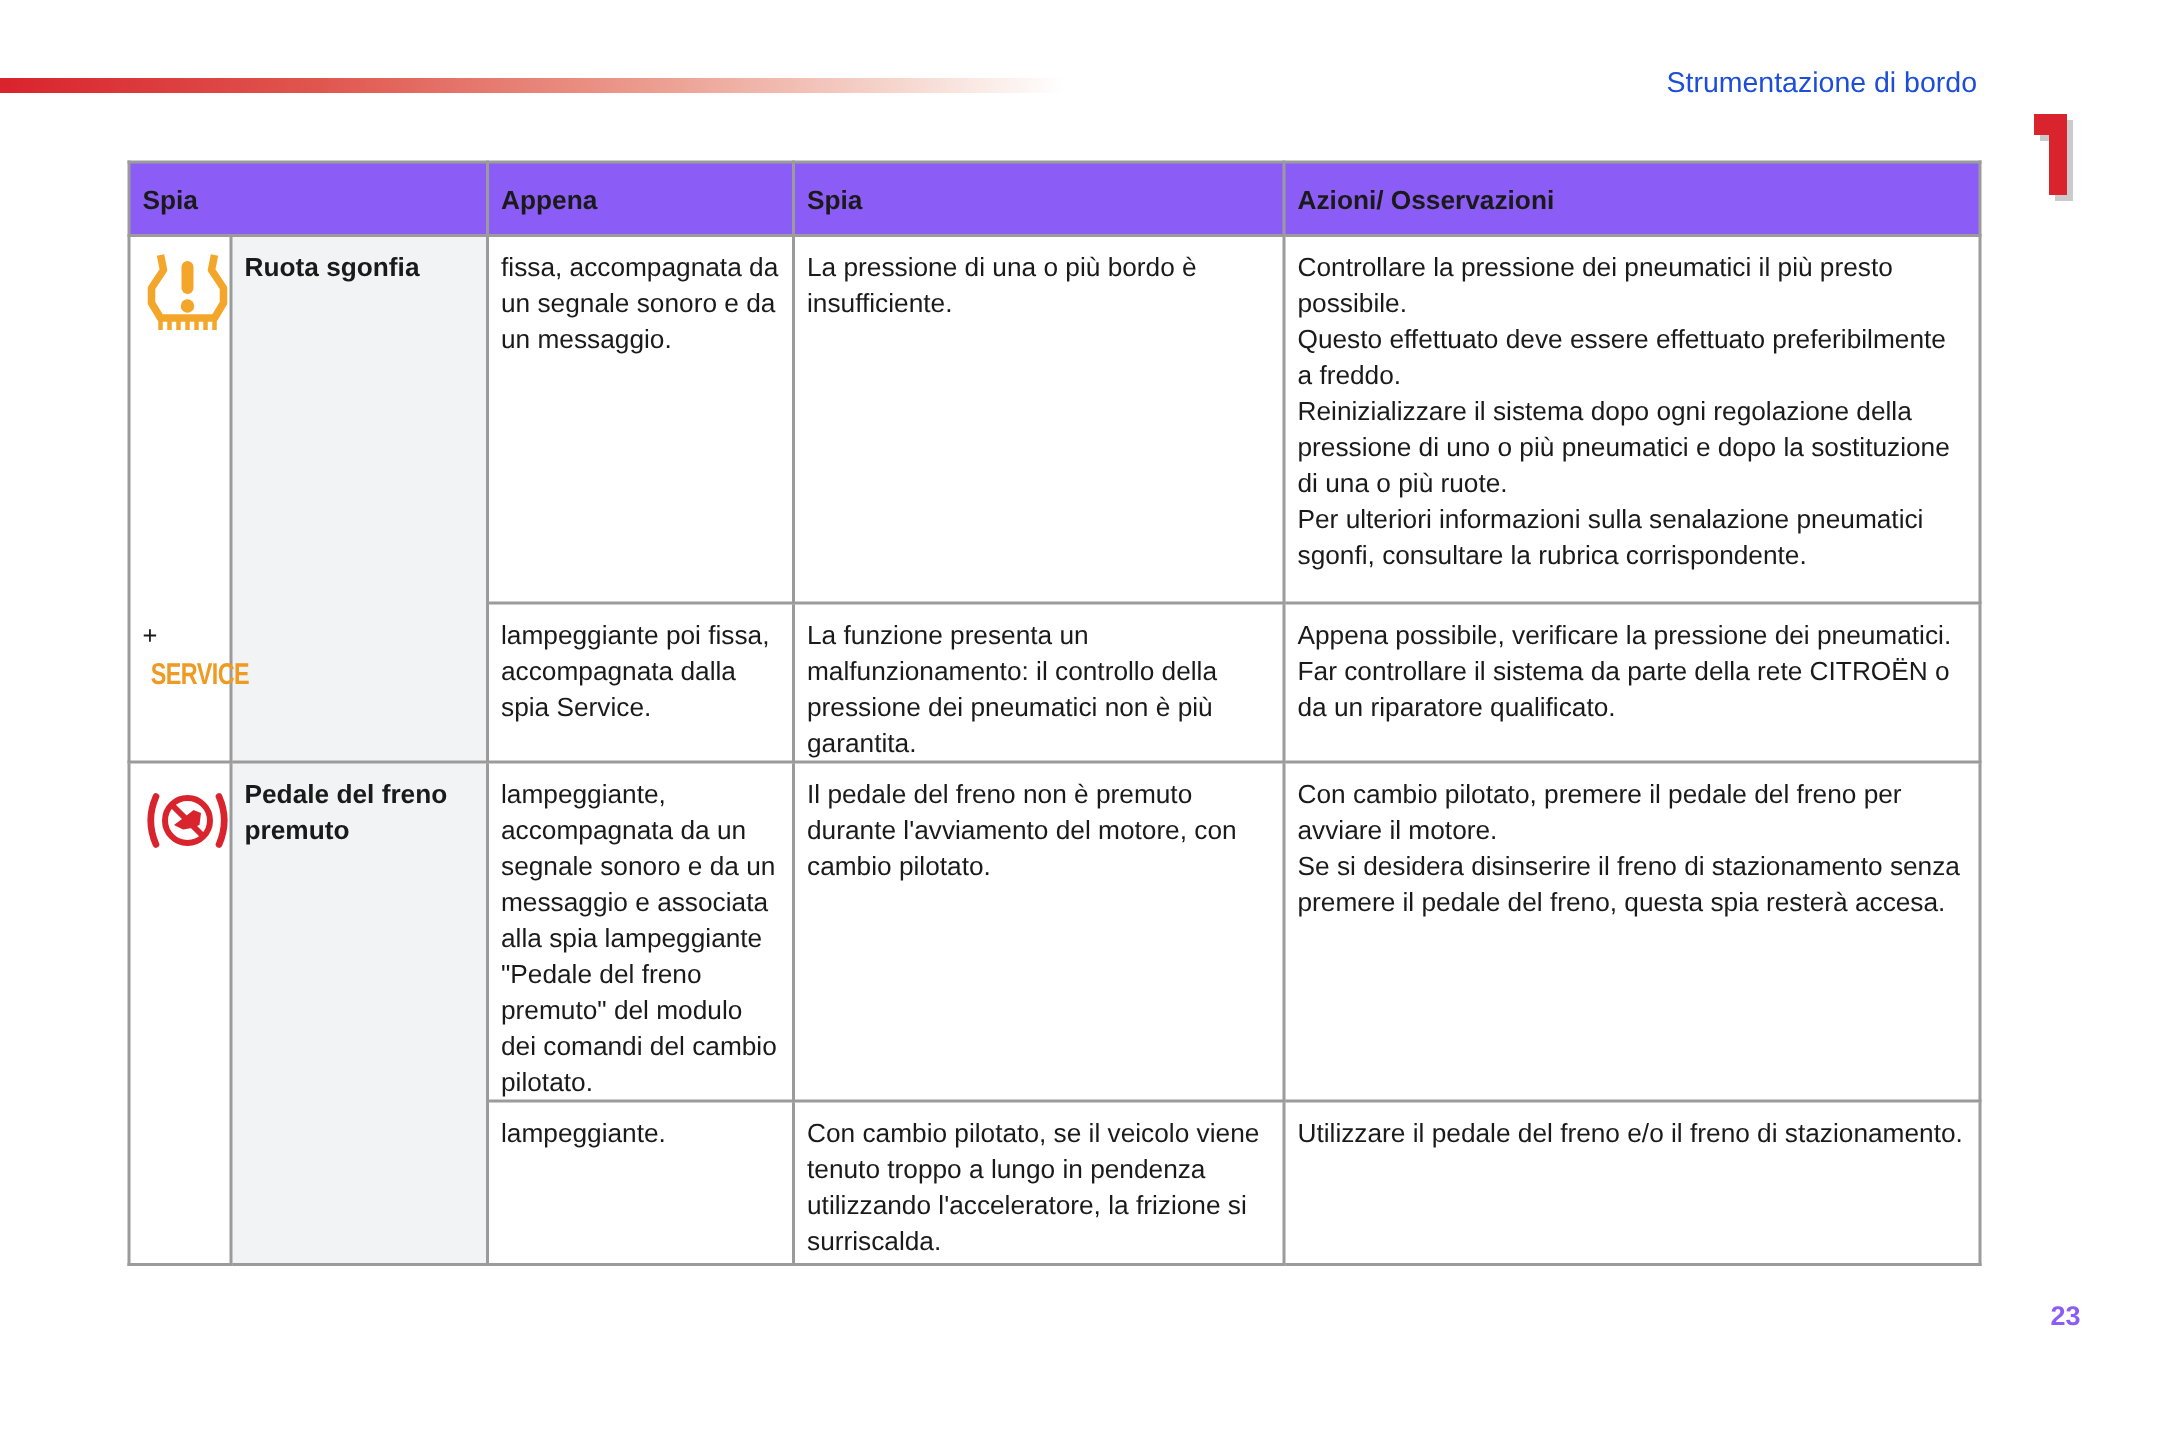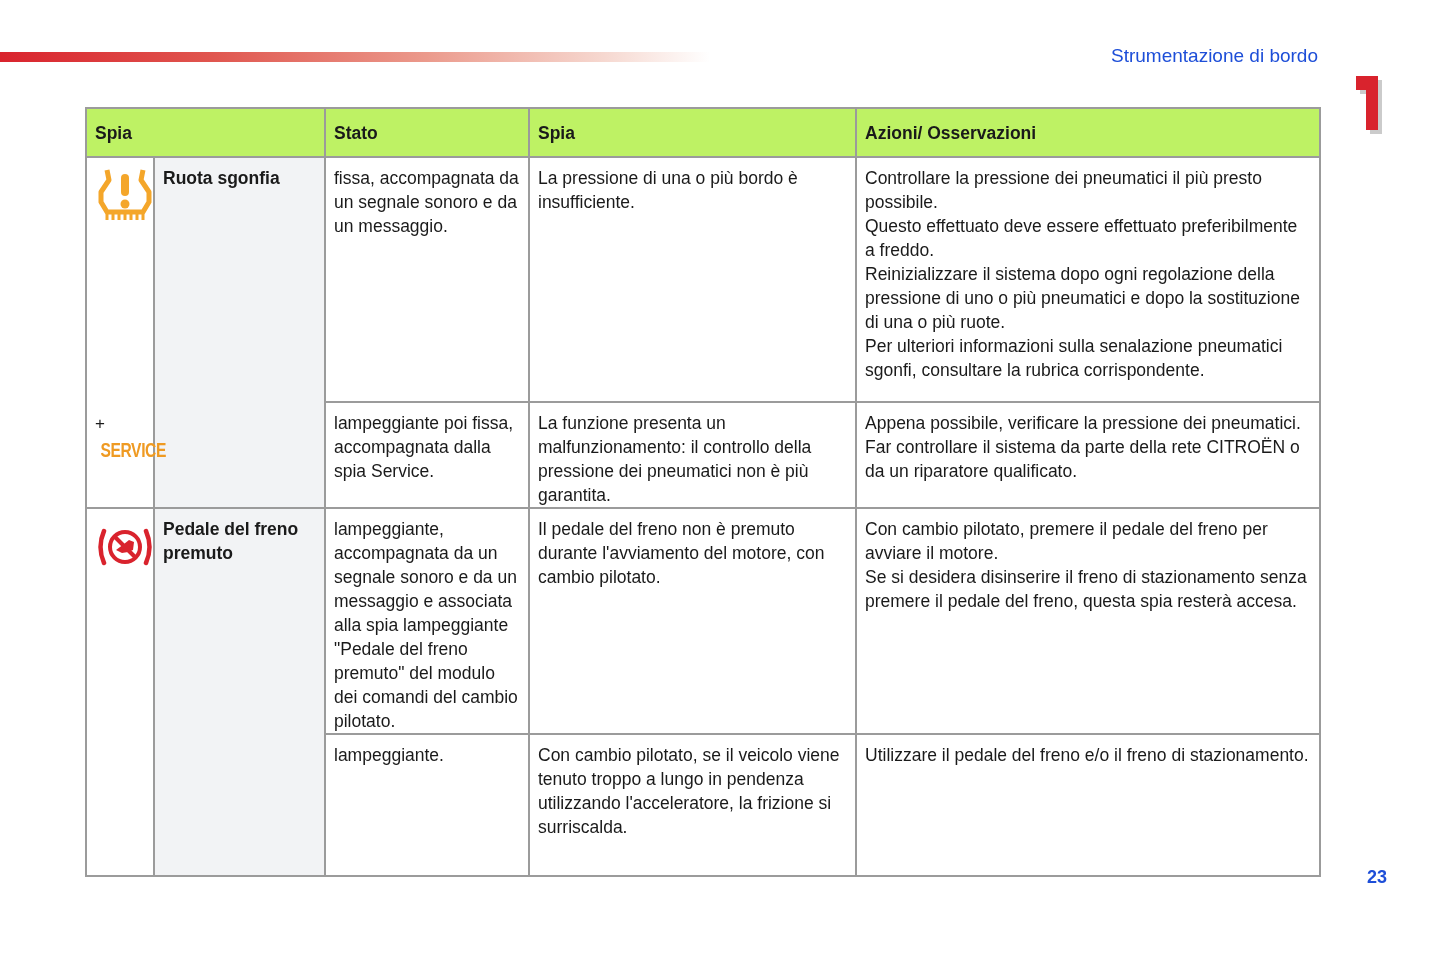--- a/index.html
+++ b/index.html
@@ -11,31 +11,31 @@
     position:absolute; left:0; top:52px; width:710px; height:10px;
     background:linear-gradient(to right, #d9232d 0%, #e0564f 30%, #eb9a8c 60%, #f6d8d0 85%, rgba(255,255,255,0) 100%);
   }
   .section-title {
     position:absolute; right:127px; top:45px; font-size:19px; color:#1d4ed8;
   }
   .chapter-num {
     position:absolute; left:1352px; top:72px; width:34px; height:62px;
   }
   .page-num {
-    position:absolute; left:1367px; top:867px; font-size:18px; font-weight:bold; color:#1d4ed8;
+    position:absolute; left:1367px; top:867px; font-size:18px; font-weight:bold; color:#8b5cf6;
   }
   table.spia {
     position:absolute; left:85px; top:107px; width:1234px;
     border-collapse:collapse; table-layout:fixed; font-size:17.5px; line-height:24px;
   }
   table.spia td, table.spia th {
     border:2px solid #9b9b9b; vertical-align:top; text-align:left; padding:8px 8px 0 8px;
   }
   table.spia th {
-    background:#bef264; font-weight:bold; height:31px; padding-top:12px; padding-bottom:4px;
+    background:#8b5cf6; font-weight:bold; height:31px; padding-top:12px; padding-bottom:4px;
   }
   td.icon-cell { text-align:center; padding:10px 2px 0 2px; }
   td.name-cell { background:#f2f3f5; font-weight:bold; }
   .plus { font-size:17px; display:block; margin-top:6px; }
   .service {
     display:block; color:#ef9a22; font-weight:bold; font-size:20px; letter-spacing:-0.5px;
     transform:scaleX(0.78); margin-top:2px;
   }
 </style>
 </head>
@@ -52,21 +52,21 @@
   <colgroup>
     <col style="width:68px">
       <col style="width:171px">
       <col style="width:204px">
       <col style="width:327px">
       <col style="width:464px">
   </colgroup>
   <thead>
     <tr>
       <th colspan="2">Spia</th>
-      <th>Stato</th>
+      <th>Appena</th>
       <th>Spia</th>
       <th>Azioni/ Osservazioni</th>
     </tr>
   </thead>
   <tbody>
 
     <tr style="height:245px">
       <td class="icon-cell" rowspan="2" style="border-bottom:2px solid #9b9b9b">
         <svg width="60" height="58" viewBox="0 0 60 58">
           <path d="M12,4 L14,14 L6,26 L6,36 L12,46 L48,46 L54,36 L54,26 L46,14 L48,4" fill="none" stroke="#f4a62a" stroke-width="5" stroke-linejoin="round"></path>
@@ -110,21 +110,21 @@
       </td>
       <td class="name-cell" rowspan="2">Pedale del freno premuto</td>
       <td>lampeggiante, accompagnata da un segnale sonoro e da un messaggio e associata alla spia lampeggiante "Pedale del freno premuto" del modulo dei comandi del cambio pilotato.</td>
       <td>Il pedale del freno non è premuto durante l'avviamento del motore, con cambio pilotato.</td>
       <td>
         <div>Con cambio pilotato, premere il pedale del freno per avviare il motore.</div>
         <div>Se si desidera disinserire il freno di stazionamento senza premere il pedale del freno, questa spia resterà accesa.</div>
       </td>
     </tr>
 
-    <tr style="height:142px">
+    <tr style="height:109px">
       <td>lampeggiante.</td>
       <td>Con cambio pilotato, se il veicolo viene tenuto troppo a lungo in pendenza utilizzando l'acceleratore, la frizione si surriscalda.</td>
       <td>
         <div>Utilizzare il pedale del freno e/o il freno di stazionamento.</div>
       </td>
     </tr>
   </tbody>
 </table>
 
 <div class="page-num">23</div>

